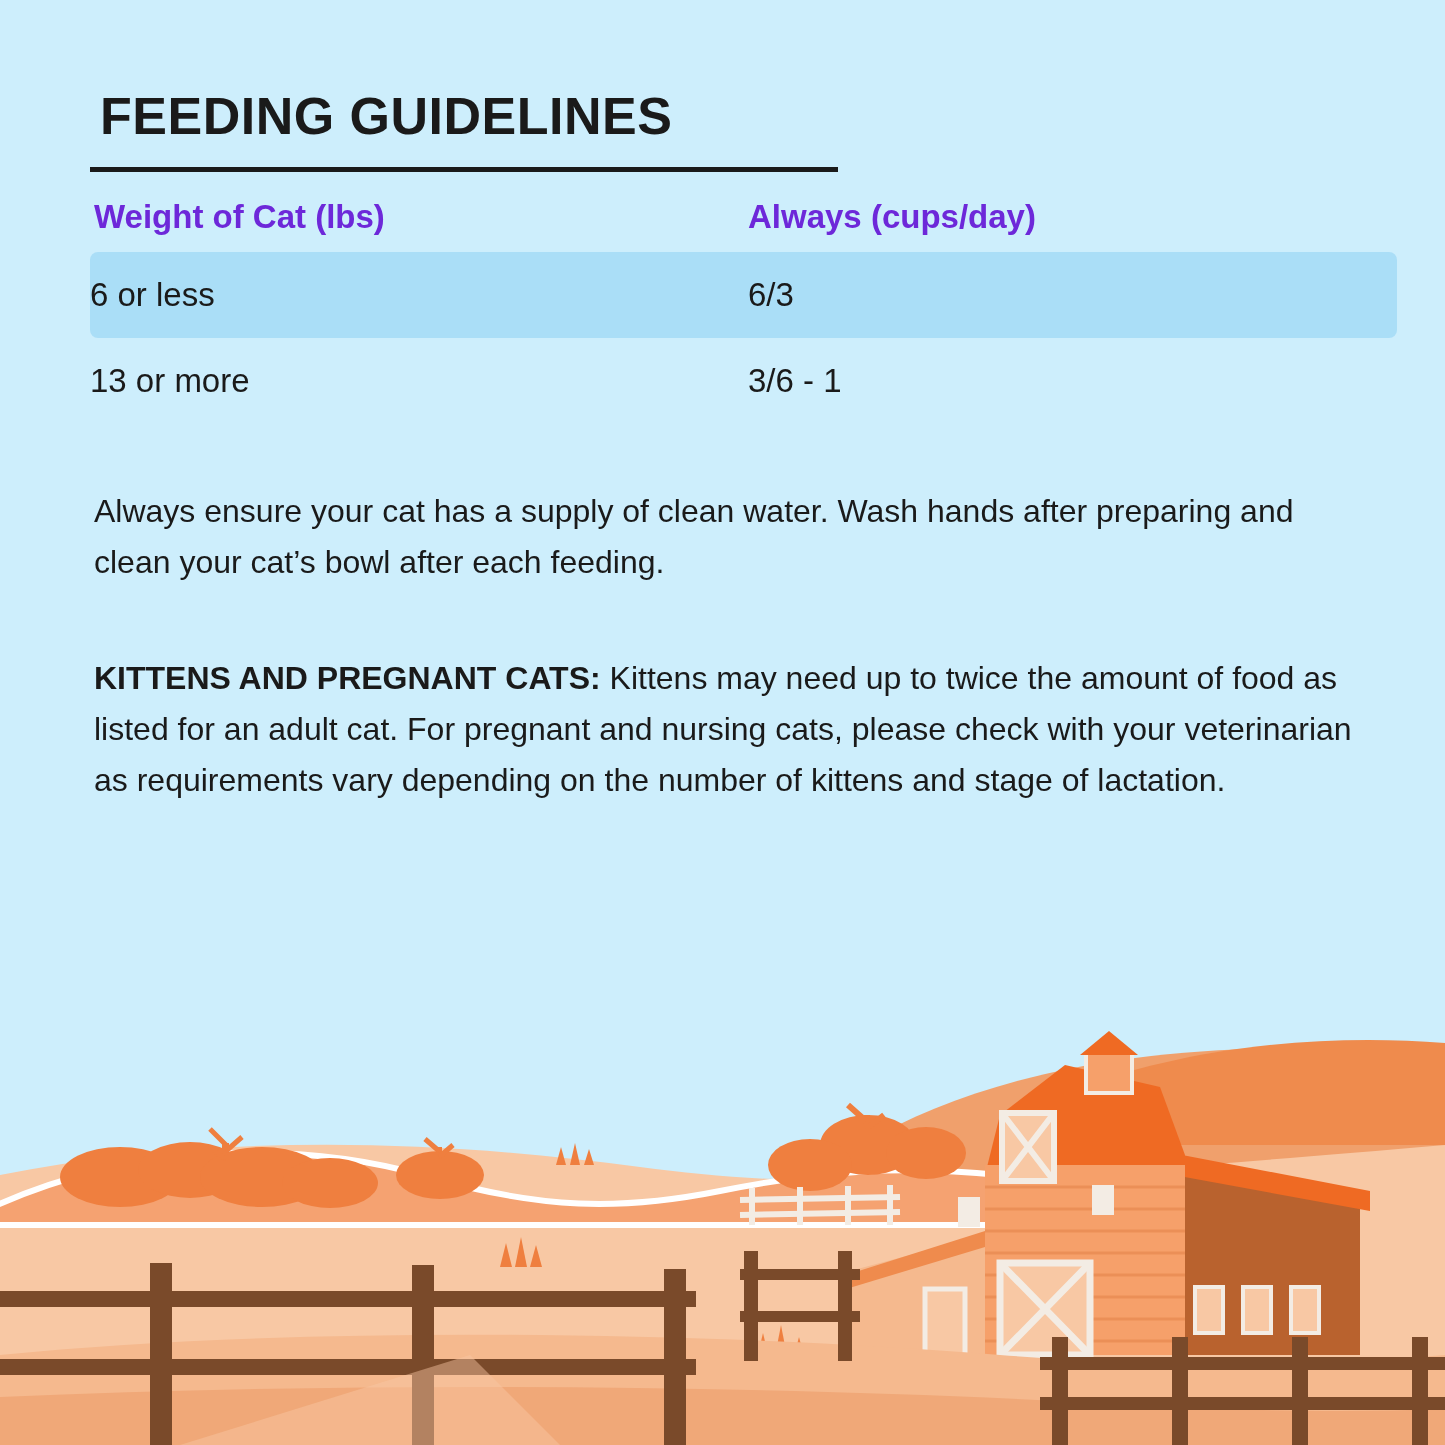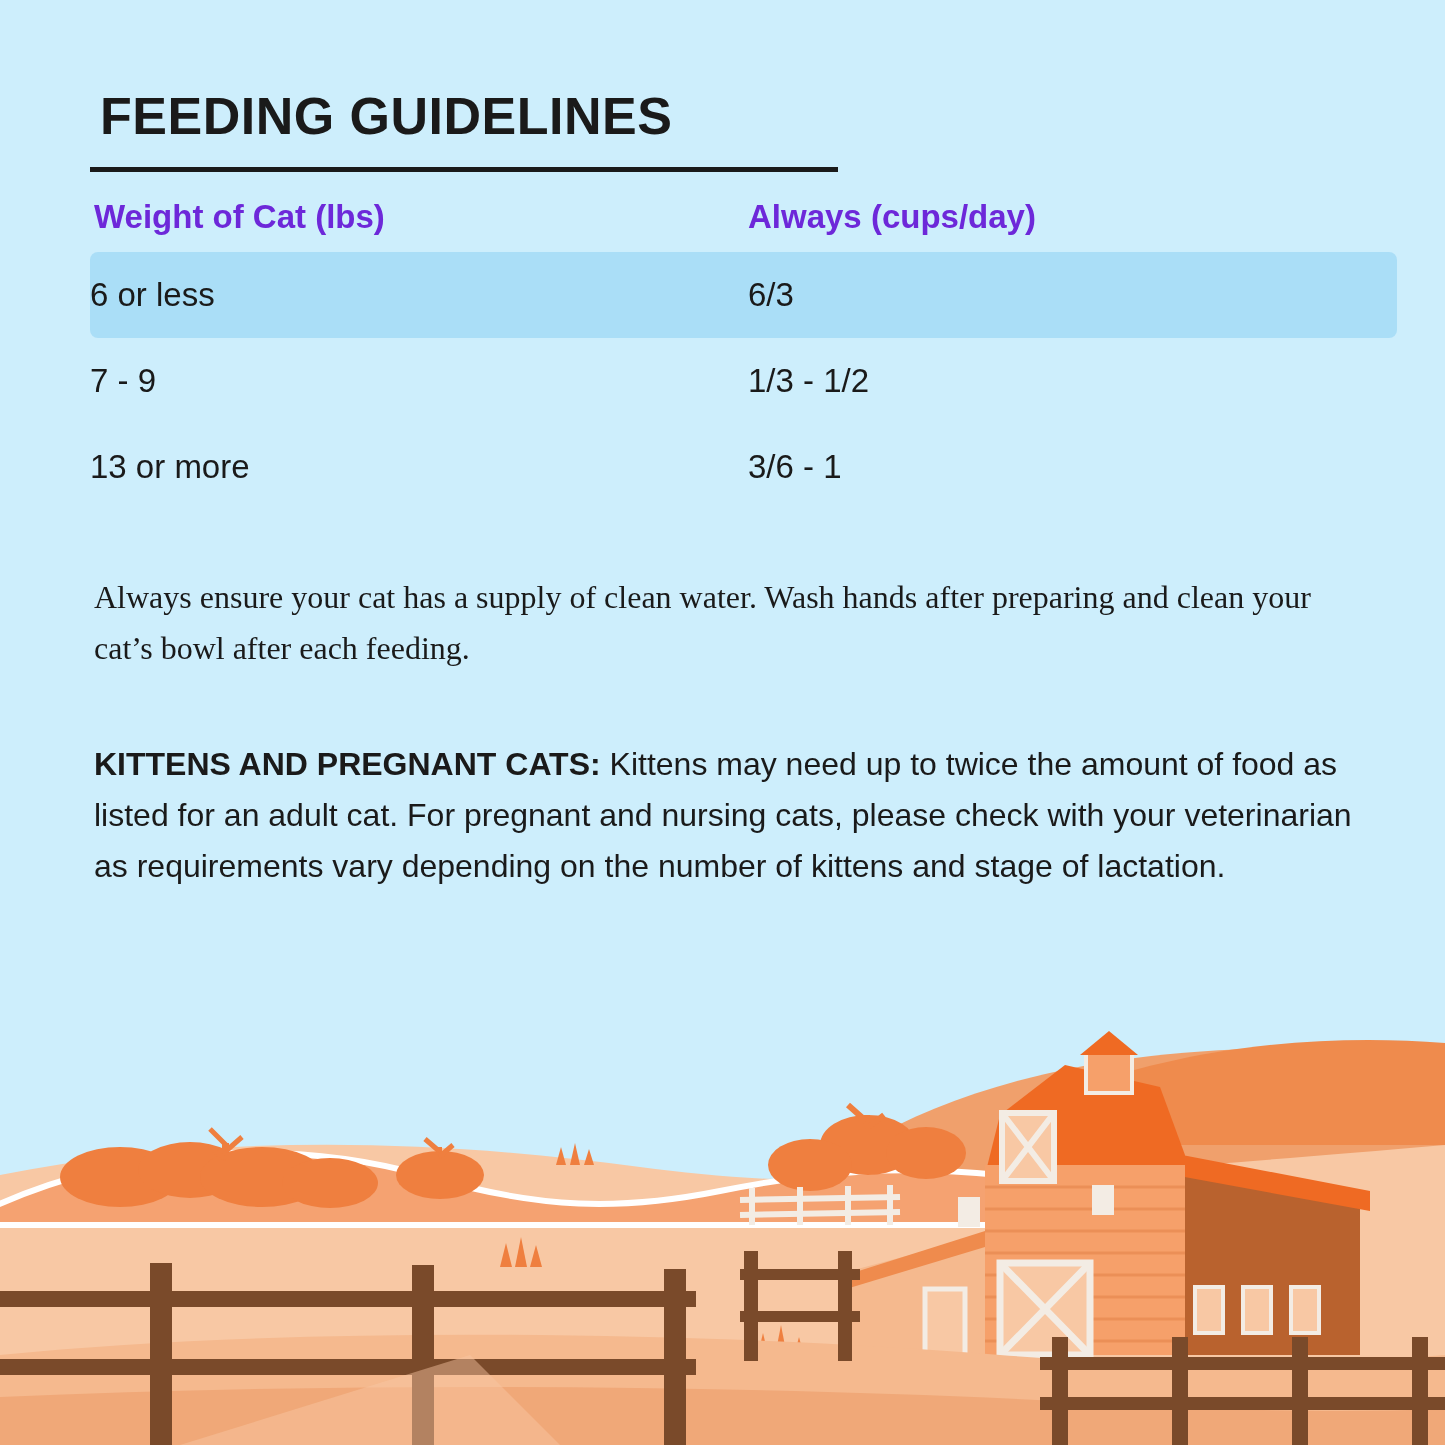--- a/index.html
+++ b/index.html
@@ -85,21 +85,21 @@
 
   
   .para {
     font-size: 32px;
     line-height: 1.6;
     color: #1a1a1a;
     margin: 0;
     padding-left: 4px;
     width: 1280px;
   }
-  .para.first { margin-top: 62px; font-family: Liberation Serif, serif; }
+  .para.first { margin-top: 62px; }
   .para.second { margin-top: 64px; }
   .para b { font-weight: bold; }
 
   
   .scene {
     position: absolute;
     left: 0;
     bottom: 0;
     width: 1445px;
     height: 420px;
@@ -127,24 +127,20 @@
           <th>Weight of Cat (lbs)</th>
           <th>Always (cups/day)</th>
         </tr>
       </thead>
       <tbody>
         <tr class="shaded">
           <td>6 or less</td>
           <td>6/3</td>
         </tr>
         <tr>
-          <td>7 - 9</td>
-          <td>1/3 - 1/2</td>
-        </tr>
-        <tr>
           <td>13 or more</td>
           <td>3/6 - 1</td>
         </tr>
       </tbody>
     </table>
 
     <p class="para first">Always ensure your cat has a supply of clean water. Wash hands after preparing and clean your cat’s bowl after each feeding.</p>
 
     <p class="para second"><b>KITTENS AND PREGNANT CATS:</b><span> Kittens may need up to twice the amount of food as listed for an adult cat. For pregnant and nursing cats, please check with your veterinarian as requirements vary depending on the number of kittens and stage of lactation.</span></p>
 

